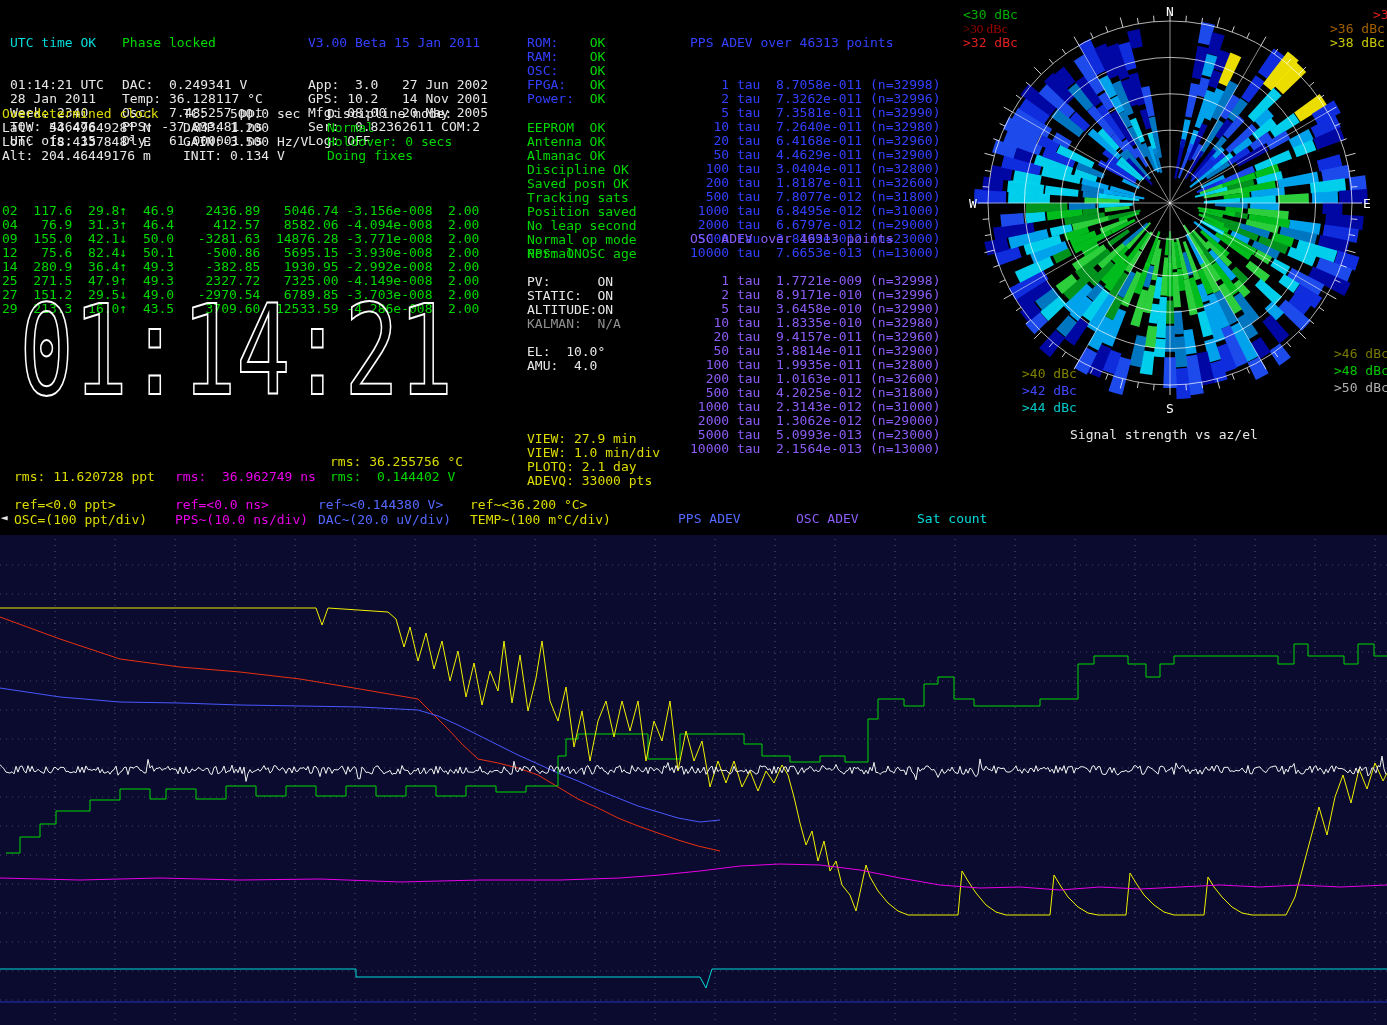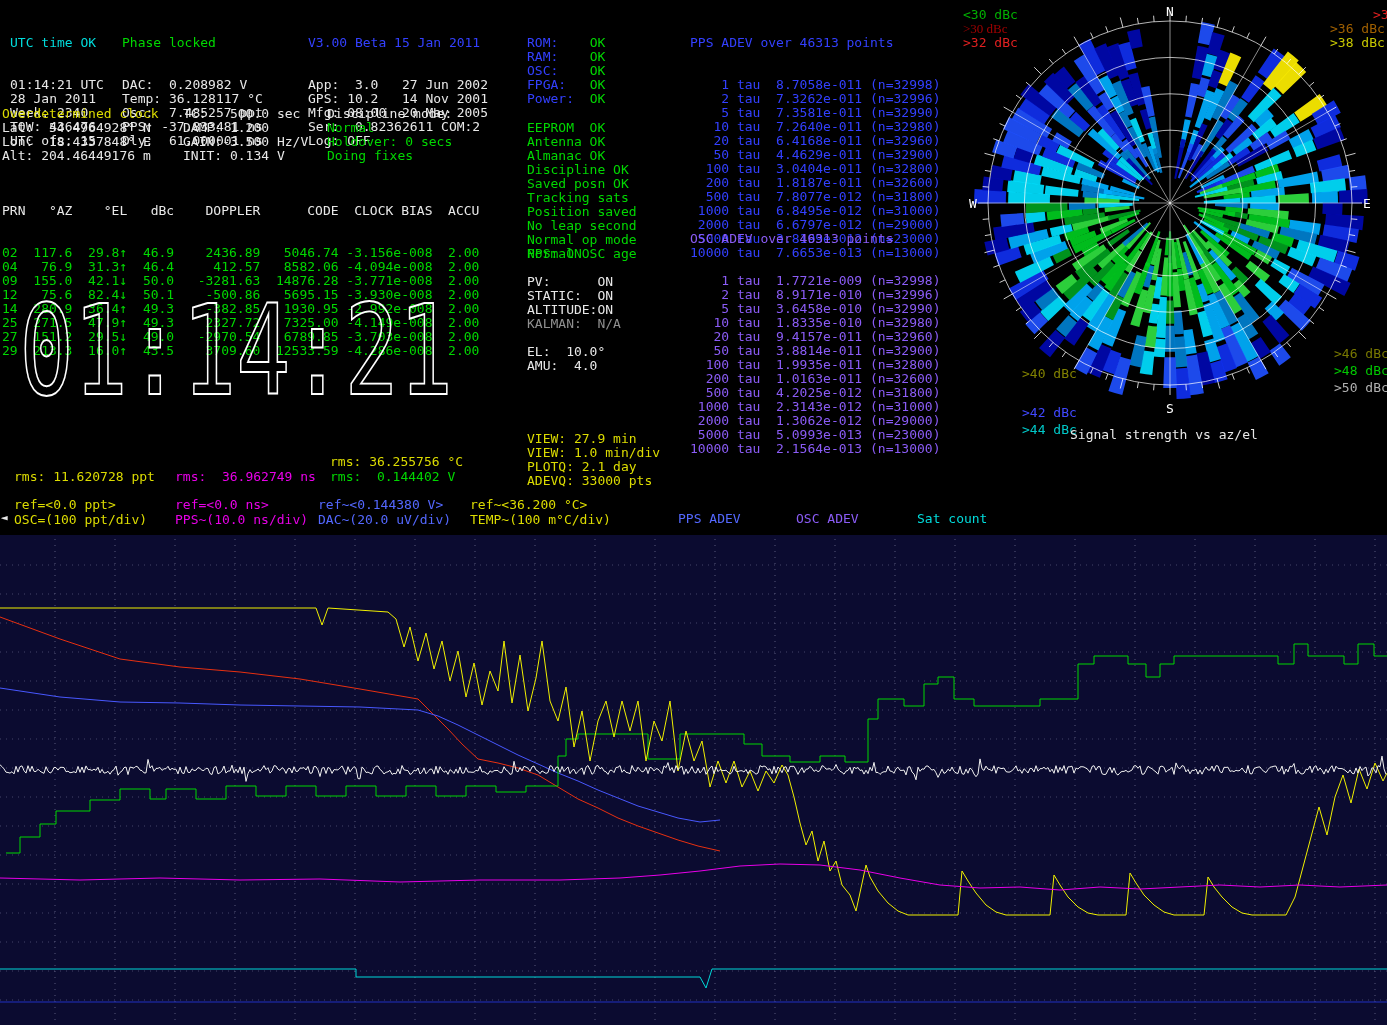--- a/index.html
+++ b/index.html
@@ -35,40 +35,39 @@
 </head>
 <body>
 
 <div class="blk" id="time-block">
   <div class="cyan">UTC time OK</div>
   <div id="time-lines" class="white"><div class="white">01:14:21 UTC</div><div class="white">28 Jan 2011</div><div class="white">Week: 2340</div><div class="white">TOW: 436476</div><div class="white">UTC ofs: 15</div></div>
 </div>
 
 <div class="blk" id="phase-block">
   <div class="green">Phase locked</div>
-  <div id="phase-lines" class="white"><div class="white">DAC:  0.208982 V</div><div class="white">Temp: 36.128117 °C</div><div class="white">Osc:  7.485257 ppt</div><div class="white">PPS↑ -37.833481 ns</div><div class="white">Dly:  61.000001 ns</div></div>
+  <div id="phase-lines" class="white"><div class="white">DAC:  0.249341 V</div><div class="white">Temp: 36.128117 °C</div><div class="white">Osc:  7.485257 ppt</div><div class="white">PPS↑ -37.833481 ns</div><div class="white">Dly:  61.000001 ns</div></div>
 </div>
 
 <div class="blk" id="version-block">
   <div class="blue">V3.00 Beta 15 Jan 2011</div>
   <div id="version-lines" class="white"><div class="white">App:  3.0   27 Jun 2002</div><div class="white">GPS: 10.2   14 Nov 2001</div><div class="white">Mfg: 08:00  20 May 2005</div><div class="white">Ser:  0.82362611 COM:2</div><div class="white">Log: OFF</div></div>
 </div>
 
 <div class="blk" id="device-block">
   <div id="device-lines"><div><span class="blue">ROM:    </span><span class="green">OK</span></div><div><span class="blue">RAM:    </span><span class="green">OK</span></div><div><span class="blue">OSC:    </span><span class="green">OK</span></div><div><span class="blue">FPGA:   </span><span class="green">OK</span></div><div><span class="blue">Power:  </span><span class="green">OK</span></div></div>
 </div>
 
 <div class="blk" id="health-block">
   <div id="health-lines"><div class="green">EEPROM  OK</div><div class="green">Antenna OK</div><div class="green">Almanac OK</div><div class="green">Discipline OK</div><div class="green">Saved posn OK</div><div class="green">Tracking sats</div><div class="green">Position saved</div><div class="green">No leap second</div><div class="green">Normal op mode</div><div class="green">Normal OSC age</div></div>
 </div>
 
 <div class="blk" id="receiver-block"><div class="yellow" style="position: absolute; left: 0px; top: 0px; white-space: pre;">Overdetermined clock</div><div class="white" style="position: absolute; left: 181px; top: 0px; white-space: pre;">TC:   500.0 sec</div><div class="white" style="position: absolute; left: 325px; top: 0px; white-space: pre;">Discipline mode:</div><div class="white" style="position: absolute; left: 0px; top: 14px; white-space: pre;">Lat:  54.4964928° N</div><div class="white" style="position: absolute; left: 181px; top: 14px; white-space: pre;">DAMP: 1.200</div><div class="green" style="position: absolute; left: 325px; top: 14px; white-space: pre;">Normal</div><div class="white" style="position: absolute; left: 0px; top: 28px; white-space: pre;">Lon:  18.4337848° E</div><div class="white" style="position: absolute; left: 181px; top: 28px; white-space: pre;">GAIN:-3.500 Hz/V</div><div class="green" style="position: absolute; left: 325px; top: 28px; white-space: pre;">Holdover: 0 secs</div><div class="white" style="position: absolute; left: 0px; top: 42px; white-space: pre;">Alt: 204.46449176 m</div><div class="white" style="position: absolute; left: 181px; top: 42px; white-space: pre;">INIT: 0.134 V</div><div class="green" style="position: absolute; left: 325px; top: 42px; white-space: pre;">Doing fixes</div></div>
 
 <div class="blk" id="sat-block">
-  <div class="white" id="sat-header">PRN   °AZ    °EL   dBc    DOPPLER      CODE  CLOCK BIAS  ACCU</div>
   <div id="sat-rows"><div class="green">02  117.6  29.8↑  46.9    2436.89   5046.74 -3.156e-008  2.00</div><div class="green">04   76.9  31.3↑  46.4     412.57   8582.06 -4.094e-008  2.00</div><div class="green">09  155.0  42.1↓  50.0   -3281.63  14876.28 -3.771e-008  2.00</div><div class="green">12   75.6  82.4↓  50.1    -500.86   5695.15 -3.930e-008  2.00</div><div class="green">14  280.9  36.4↑  49.3    -382.85   1930.95 -2.992e-008  2.00</div><div class="green">25  271.5  47.9↑  49.3    2327.72   7325.00 -4.149e-008  2.00</div><div class="green">27  151.2  29.5↓  49.0   -2970.54   6789.85 -3.703e-008  2.00</div><div class="green">29  213.3  16.0↑  43.5    3709.60  12533.59 -4.286e-008  2.00</div></div>
 </div>
 
 <div id="clock-wrap">
   <svg id="clock-svg" width="460" height="118" viewBox="0 0 460 118">
     <g transform="scale(0.72,1)">
       <text x="2" y="98" font-family="DejaVu Sans Mono, monospace" font-size="125" fill="none" stroke="#ffffff" stroke-width="2">01:14:21</text>
     </g>
   </svg>
 </div>
@@ -97,21 +96,21 @@
   <div class="blue">PPS ADEV over 46313 points</div>
   <div id="adev-pps-lines"><div class="blue">    1 tau  8.7058e-011 (n=32998)</div><div class="blue">    2 tau  7.3262e-011 (n=32996)</div><div class="blue">    5 tau  7.3581e-011 (n=32990)</div><div class="blue">   10 tau  7.2640e-011 (n=32980)</div><div class="blue">   20 tau  6.4168e-011 (n=32960)</div><div class="blue">   50 tau  4.4629e-011 (n=32900)</div><div class="blue">  100 tau  3.0404e-011 (n=32800)</div><div class="blue">  200 tau  1.8187e-011 (n=32600)</div><div class="blue">  500 tau  7.8077e-012 (n=31800)</div><div class="blue"> 1000 tau  6.8495e-012 (n=31000)</div><div class="blue"> 2000 tau  6.6797e-012 (n=29000)</div><div class="blue"> 5000 tau  3.8199e-012 (n=23000)</div><div class="blue">10000 tau  7.6653e-013 (n=13000)</div></div>
 </div>
 <div class="blk" id="adev-osc-block">
   <div class="red">OSC ADEV over 46313 points</div>
   <div id="adev-osc-lines"><div class="red">    1 tau  1.7721e-009 (n=32998)</div><div class="red">    2 tau  8.9171e-010 (n=32996)</div><div class="red">    5 tau  3.6458e-010 (n=32990)</div><div class="red">   10 tau  1.8335e-010 (n=32980)</div><div class="red">   20 tau  9.4157e-011 (n=32960)</div><div class="red">   50 tau  3.8814e-011 (n=32900)</div><div class="red">  100 tau  1.9935e-011 (n=32800)</div><div class="red">  200 tau  1.0163e-011 (n=32600)</div><div class="red">  500 tau  4.2025e-012 (n=31800)</div><div class="red"> 1000 tau  2.3143e-012 (n=31000)</div><div class="red"> 2000 tau  1.3062e-012 (n=29000)</div><div class="red"> 5000 tau  5.0993e-013 (n=23000)</div><div class="red">10000 tau  2.1564e-013 (n=13000)</div></div>
 </div>
 
 <div class="blk" id="dbc-tl"><div style="color: rgb(0, 176, 0);">&lt;30 dBc</div><div style="color: rgb(160, 0, 0); font-family: Liberation Serif, serif;">&gt;30 dBc</div><div style="color: rgb(224, 32, 32);">&gt;32 dBc</div></div>
 <div class="blk" id="dbc-tr"><div style="color: rgb(224, 32, 32); margin-left: 43px;">&gt;34 dBc</div><div style="color: rgb(160, 96, 0);">&gt;36 dBc</div><div style="color: rgb(200, 200, 0);">&gt;38 dBc</div></div>
-<div class="blk" id="dbc-bl"><div style="color: rgb(128, 128, 0); margin-top: 20px;">&gt;40 dBc</div><div style="color: rgb(64, 72, 255); margin-top: 22px;">&gt;42 dBc</div><div style="color: rgb(0, 200, 200);">&gt;44 dBc</div></div>
+<div class="blk" id="dbc-bl"><div style="color: rgb(128, 128, 0); margin-top: 20px;">&gt;40 dBc</div><div style="color: rgb(64, 72, 255);">&gt;42 dBc</div><div style="color: rgb(0, 200, 200);">&gt;44 dBc</div></div>
 <div class="blk" id="dbc-br"><div style="color: rgb(120, 120, 0);">&gt;46 dBc</div><div style="color: rgb(0, 200, 0);">&gt;48 dBc</div><div style="color: rgb(176, 176, 176);">&gt;50 dBc</div></div>
 
 <svg id="polar-svg" width="432" height="420" viewBox="0 0 432 420">
     <path d="M244.8 32.3 A173.2 173.2 0 0 1 257.2 35.0" stroke="#2050ff" stroke-width="21.043721973896027" fill="none" opacity="0.92"></path>
     <path d="M239.7 61.7 A143.4 143.4 0 0 1 249.9 63.9" stroke="#0008b0" stroke-width="32.23338333098218" fill="none" opacity="0.92"></path>
     <path d="M233.0 99.7 A104.9 104.9 0 0 1 240.6 101.3" stroke="#2050ff" stroke-width="33.9432169040665" fill="none" opacity="0.92"></path>
     <path d="M227.2 133.2 A70.8 70.8 0 0 1 232.3 134.3" stroke="#00b0ff" stroke-width="28.388513142243028" fill="none" opacity="0.92"></path>
     <path d="M222.7 158.7 A45.0 45.0 0 0 1 226.0 159.4" stroke="#0008b0" stroke-width="40.26595923770219" fill="none" opacity="0.92"></path>
     <path d="M254.7 42.6 A165.3 165.3 0 0 1 266.3 45.9" stroke="#0008b0" stroke-width="22.050825234968215" fill="none" opacity="0.92"></path>
     <path d="M249.3 64.2 A143.0 143.0 0 0 1 259.4 67.1" stroke="#00b0ff" stroke-width="21.619595074094832" fill="none" opacity="0.92"></path>

